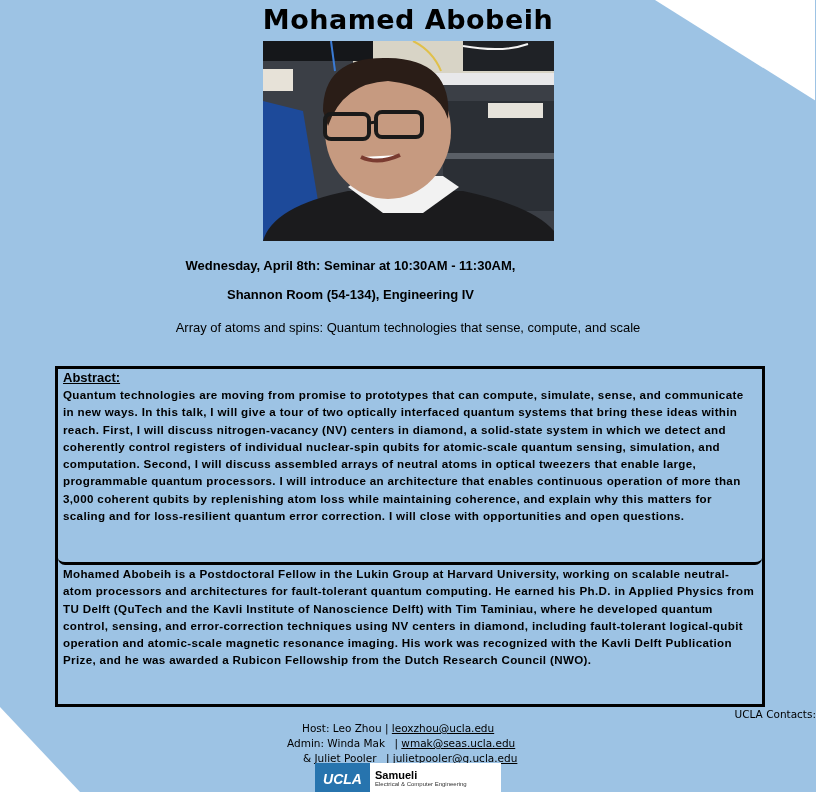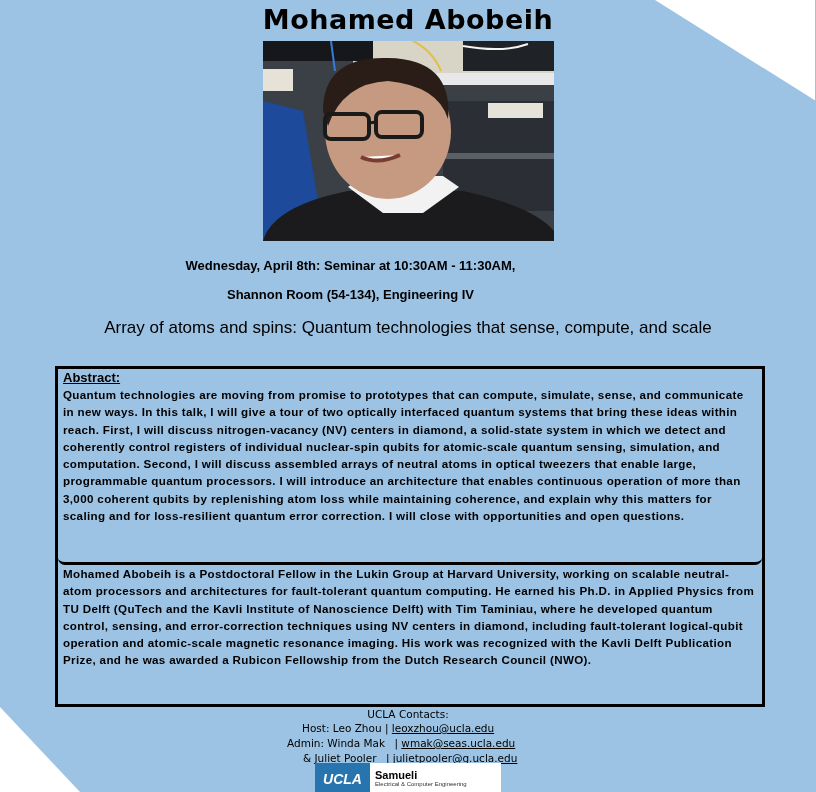--- a/index.html
+++ b/index.html
@@ -3,29 +3,29 @@
 <meta charset="utf-8">
 <style>
   html, body { margin:0; padding:0; }
   body { width:816px; height:792px; position:relative; overflow:hidden; background:#9dc3e4; font-family:"Liberation Sans", sans-serif; color:#000; }
   .tri-tr { position:absolute; left:0; top:0; width:816px; height:792px; pointer-events:none; }
   .title { position:absolute; left:0; width:816px; top:4px; text-align:center; font-family:"DejaVu Sans", sans-serif; font-weight:bold; font-size:27px; letter-spacing:0.5px; }
   .photo { position:absolute; left:263px; top:41px; width:291px; height:200px; overflow:hidden; background:#2a2e35; }
   .datetime { position:absolute; left:0; width:701px; text-align:center; font-weight:bold; font-size:13px; }
   .dt1 { top:258px; }
   .dt2 { top:287px; }
-  .talk-title { position:absolute; left:80px; width:656px; top:318px; text-align:center; font-size:17px; line-height:20px; }
+  .talk-title { position:absolute; left:80px; width:656px; top:318px; text-align:center; font-size:13px; line-height:20px; }
   .box { position:absolute; left:55px; top:366px; width:704px; height:335px; border:3px solid #000; }
   .section { padding:0 5px 0 5px; }
   .abstract { height:193px; border-bottom:3px solid #000;border-radius:7px; }
   .sec-head { font-weight:bold; font-size:13px; text-decoration:underline; line-height:17px; padding-top:0px; }
   .sec-body { font-weight:bold; font-size:11.6px; line-height:17.3px; letter-spacing:0.35px; }
   .contacts { position:absolute; left:0; width:816px; top:707px; font-family:"DejaVu Sans", sans-serif; font-size:10.5px; line-height:14.5px; }
   .c-row { position:absolute; white-space:nowrap; }
-  .c-head { left:0; width:816px; text-align:center; top:0; }
+  .c-head { left:0; width:816px; text-align:right; top:0; }
   .c-link { text-decoration:underline; }
   .logo { position:absolute; left:315px; top:763px; width:186px; height:32px; display:flex; }
   .logo-ucla { width:55px; background:#2774ae; color:#fff; font-weight:bold; font-style:italic; font-size:14px; display:flex; align-items:center; justify-content:center; }
   .logo-sam { flex:1; background:#fff; padding-left:5px; display:flex; flex-direction:column; justify-content:center; }
   .logo-sam .s1 { font-weight:bold; font-size:11px; line-height:11px; }
   .logo-sam .s2 { font-size:6px; line-height:7px; color:#333; }
 </style>
 </head>
 <body>
 

